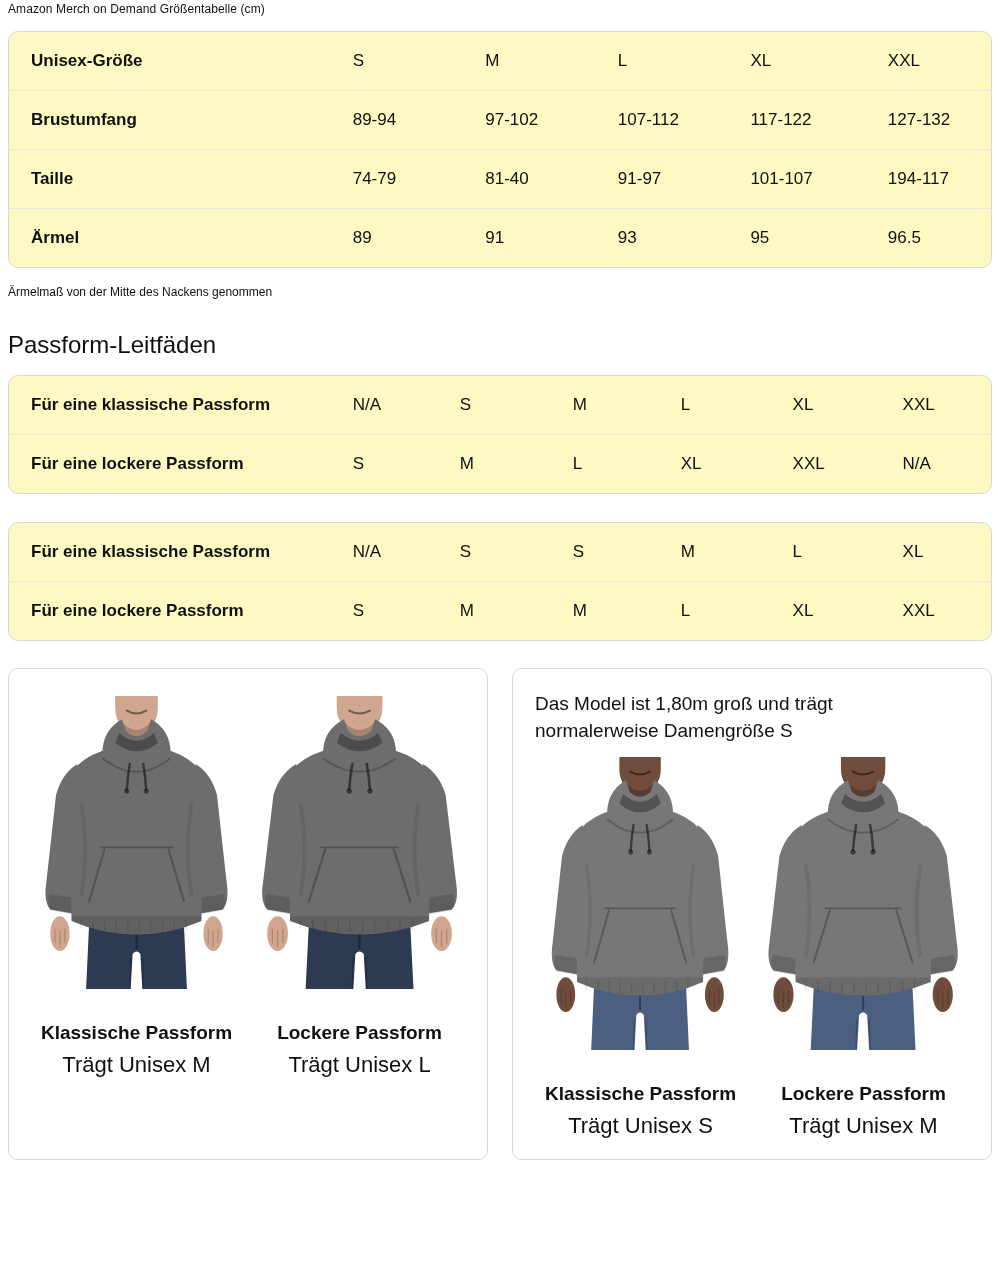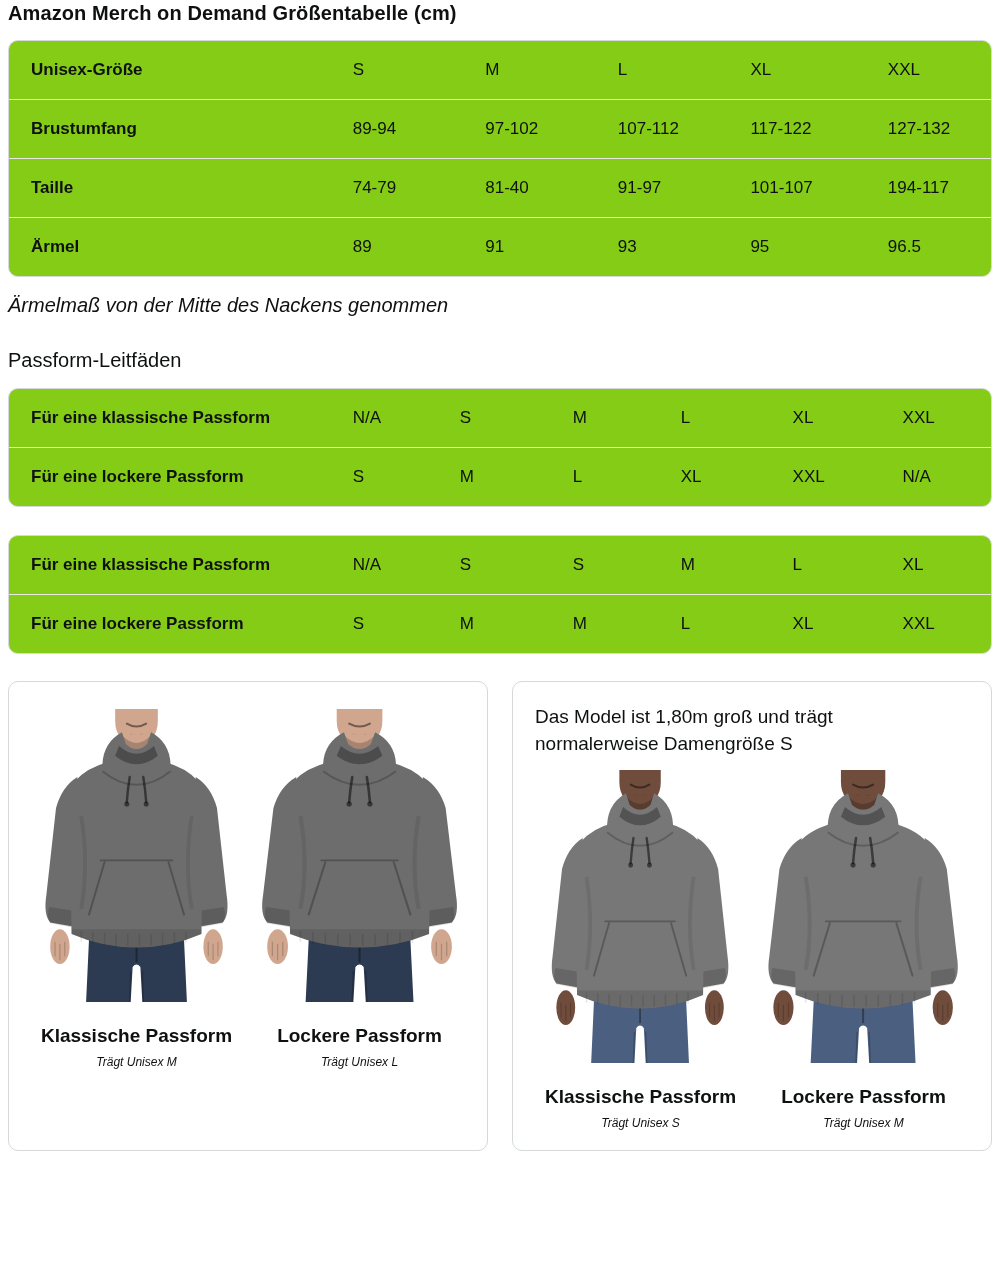--- a/index.html
+++ b/index.html
@@ -10,29 +10,29 @@
   *{box-sizing:border-box;margin:0;padding:0;}
   body{
     width:1000px;height:1285px;
     background:#ffffff;
     color:var(--text);
     font-family:"Liberation Sans", sans-serif;
     padding:0 8px;
     overflow:hidden;
   }
   .page-title{
-    font-size:20px;font-weight:700;
+    font-size:12px;font-weight:400;
     padding:2px 0 15px 0;
     letter-spacing:0.1px;
   }
   .tbl-wrap{
     border:1px solid var(--border);
     border-radius:10px;
     overflow:hidden;
-    background:#84cc16;
+    background:#fef9c3;
   }
   table{width:100%;border-collapse:collapse;table-layout:fixed;font-size:17px;}
   td{
     padding:19px 0;
     border-top:1px solid var(--row-line);
     vertical-align:middle;
     white-space:nowrap;
   }
   tr:first-child td{border-top:none;}
   td.rlabel{font-weight:700;padding-left:22px;}
@@ -45,26 +45,25 @@
   .t-unisex col.c5{width:10.5%}
   
   .t-fit col.c0{width:35%}
   .t-fit col.c1{width:10.9%}
   .t-fit col.c2{width:11.5%}
   .t-fit col.c3{width:11%}
   .t-fit col.c4{width:11.4%}
   .t-fit col.c5{width:11.2%}
   .t-fit col.c6{width:9%}
   .note{
-    font-size:20px;
+    font-size:12px;
     padding:17px 0 0 0;
-    font-style:italic;
   }
   .section-title{
-    font-size:20px;font-weight:400;
+    font-size:24px;font-weight:400;
     padding:32px 0 16px 0;
   }
   .gap28{height:28px;}
   .cards{
     display:flex;
     gap:24px;
     margin-top:27px;
   }
   .card{
     flex:1;
@@ -75,24 +74,24 @@
   }
   .card-header{
     font-size:19px;
     line-height:1.4;
     max-width:400px;
     margin:0 6px 8px 6px;
   }
   .photos{display:flex;}
   .photo{flex:1;height:303px;}
   .photo svg{width:100%;height:100%;display:block;}
-  .photo-labels{display:flex;margin-top:18px;}
+  .photo-labels{display:flex;margin-top:28px;}
   .photo-label{flex:1;text-align:center;}
   .fit-label{font-size:19px;font-weight:700;}
-  .size-label{font-size:12px;margin-top:8px;font-style:italic;}
+  .size-label{font-size:22px;margin-top:8px;}
   .card-male .model{--hoodie:var(--hoodie-male);--jeans:var(--jeans-male);--skin:var(--skin-male);}
   .card-female .model{--hoodie:var(--hoodie-female);--jeans:var(--jeans-female);--skin:var(--skin-female);}
   .defs-holder{position:absolute;width:0;height:0;overflow:hidden;}
 </style>
 </head>
 <body>
 
 <svg class="defs-holder" aria-hidden="true">
   <defs>
     <g id="model-figure">

